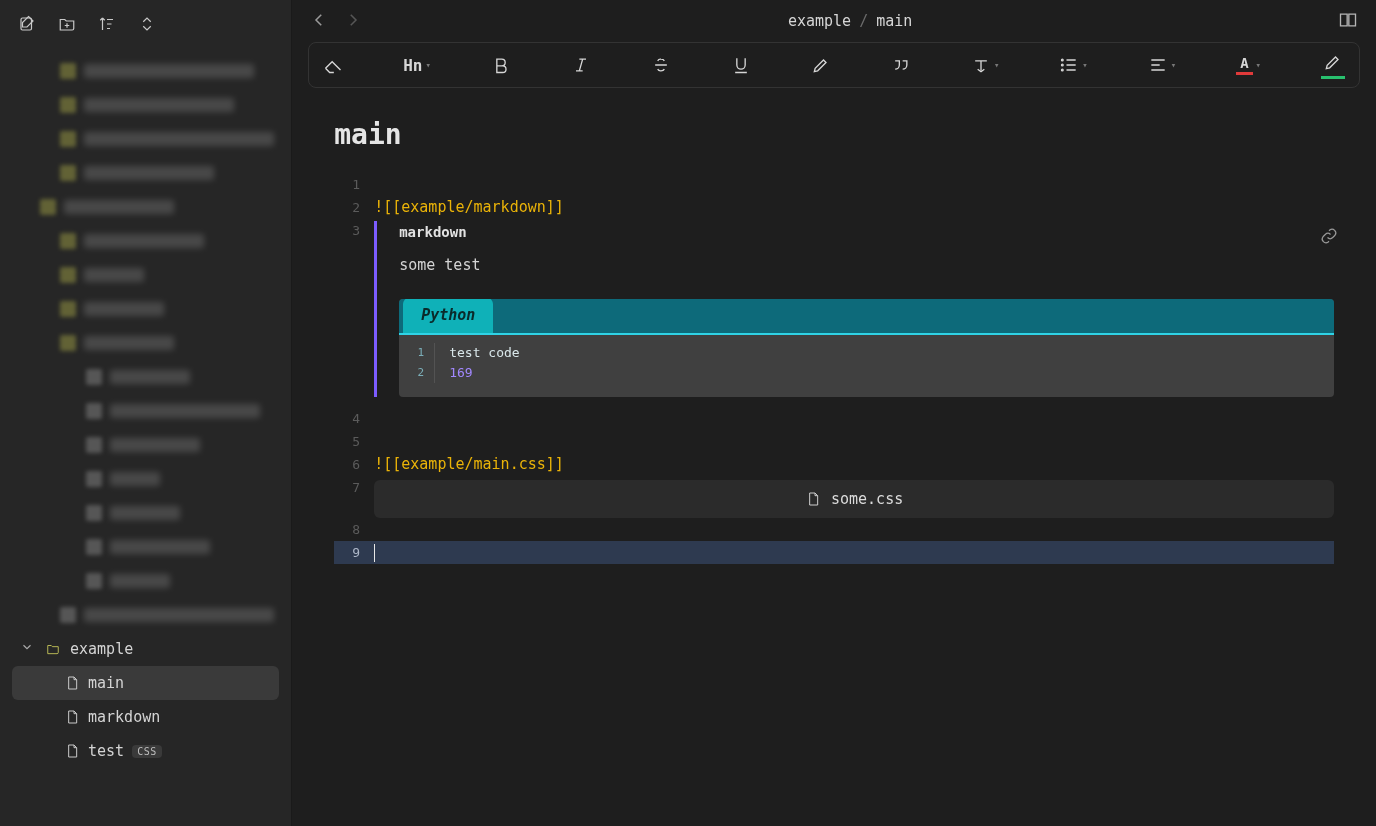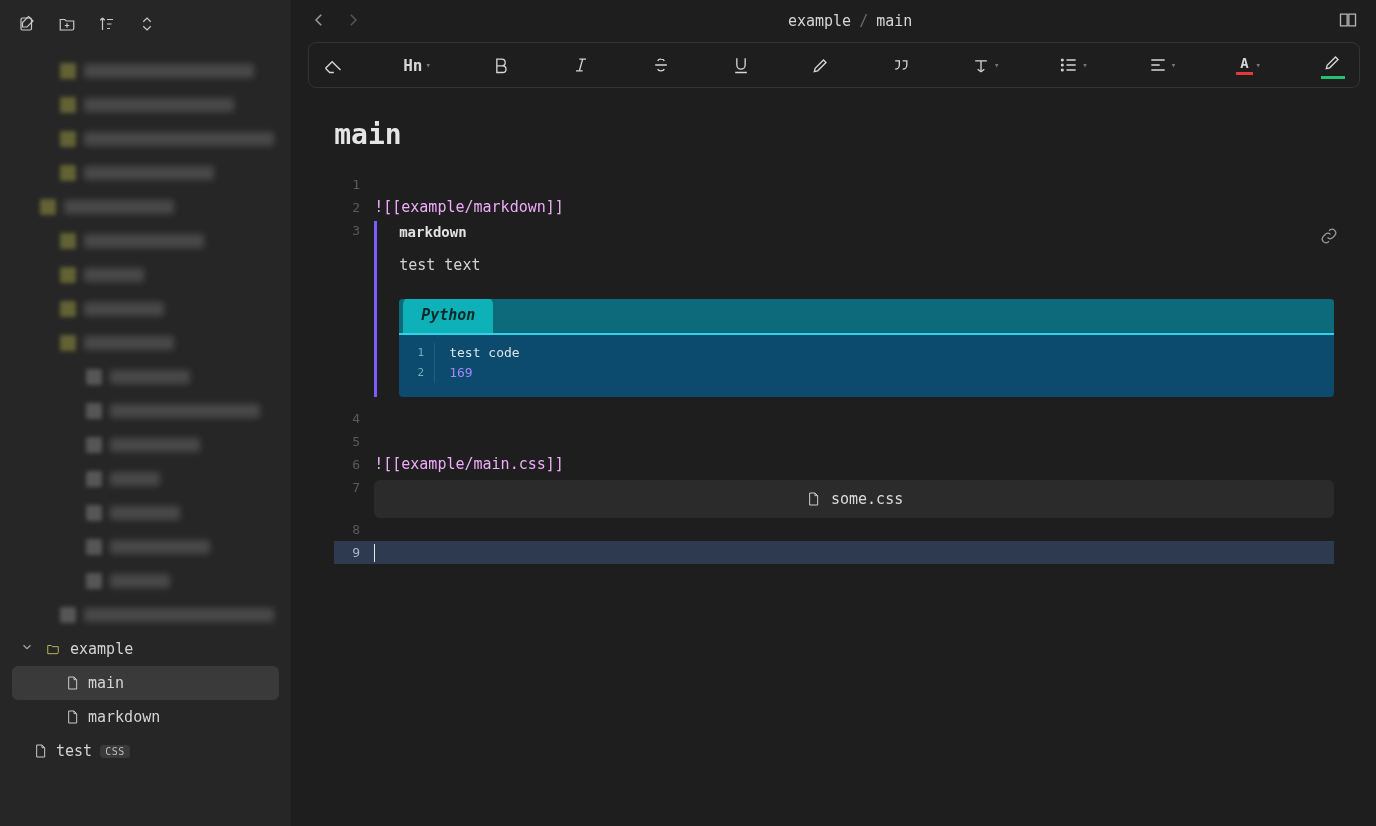--- a/index.html
+++ b/index.html
@@ -145,21 +145,21 @@
     text-align: right;
     padding-right: 14px;
     color: #5b5b5b;
     font-size: 13px;
     line-height: 23px;
     user-select: none;
   }
   .content { flex: 1; line-height: 23px; }
   .row.active .gutter { background: #2e3a50; color: #aeb7c8; }
   .row.active .content { background: #2e3a50; }
-  .embed-link { color: #f0abfc; }
+  .embed-link { color: #eab308; }
   .embed-block {
     margin-top: 2px;
     border-left: 3px solid #7c5cff;
     padding-left: 22px;
     position: relative;
   }
   .embed-block .embed-title {
     font-weight: 700;
     color: #e2e2e2;
     font-size: 14px;
@@ -172,21 +172,21 @@
     position: absolute;
     right: -4px;
     top: 6px;
   }
   .embed-block .link-ic svg { width: 18px; height: 18px; stroke: #9a9a9a; fill: none; stroke-width: 1.6; }
 
   .codecard {
     margin-top: 22px;
     border-radius: 4px;
     overflow: hidden;
-    background: #0c4a6e;
+    background: #404040;
   }
   .codecard .tabbar {
     height: 36px;
     background: #0d6a7a;
     display: flex;
     align-items: flex-end;
     border-bottom: 2px solid #2fd3e6;
   }
   .codecard .tab {
     background: #0fb1b8;
@@ -363,21 +363,21 @@
         </svg>
       <span>main</span>
     </div>
     <div class="tree-row depth1" style="padding-left:64px">
       <svg class="file-icon" viewBox="0 0 24 24">
           <path d="M7 3h8l4 4v14H7z"></path>
           <path d="M15 3v4h4"></path>
         </svg>
       <span>markdown</span>
     </div>
-    <div class="tree-row depth1" style="padding-left:32px">
+    <div class="tree-row depth1" style="padding-left:64px">
       <svg class="file-icon" viewBox="0 0 24 24">
           <path d="M7 3h8l4 4v14H7z"></path>
           <path d="M15 3v4h4"></path>
         </svg>
       <span>test</span>
       <span class="ext-badge">CSS</span>
     </div>
   </div>
 </aside>
 
@@ -501,21 +501,21 @@
         <div class="gutter">3</div>
         <div class="content">
           <div class="embed-block">
             <span class="link-ic">
               <svg viewBox="0 0 24 24">
                   <path d="M10 14a5 5 0 0 0 7 0l3-3a5 5 0 0 0-7-7l-1 1"></path>
                   <path d="M14 10a5 5 0 0 0-7 0l-3 3a5 5 0 0 0 7 7l1-1"></path>
                 </svg>
             </span>
             <div class="embed-title">markdown</div>
-            <div class="embed-text">test text</div>
+            <div class="embed-text">some test</div>
 
             <div class="codecard">
               <div class="tabbar">
                 <div class="tab">Python</div>
               </div>
               <div class="codebody">
                 <div class="cg">
                   <div>1</div>
                   <div>2</div>
                 </div>

